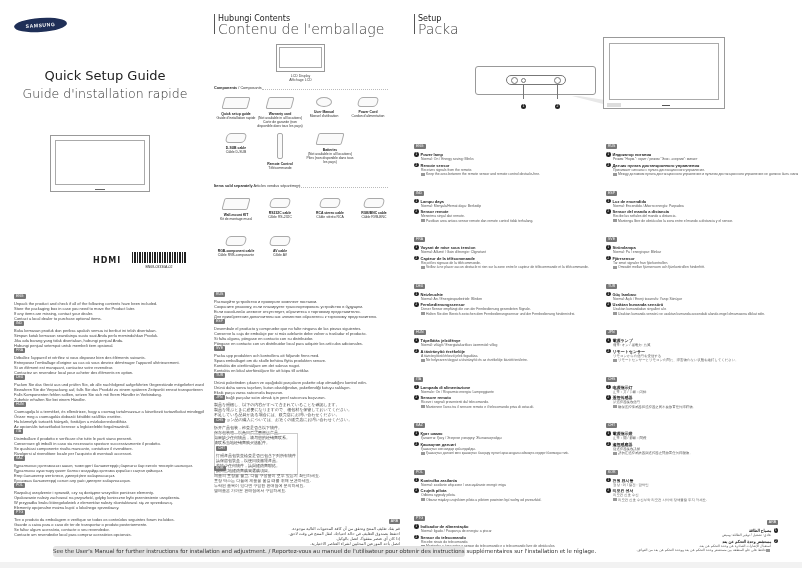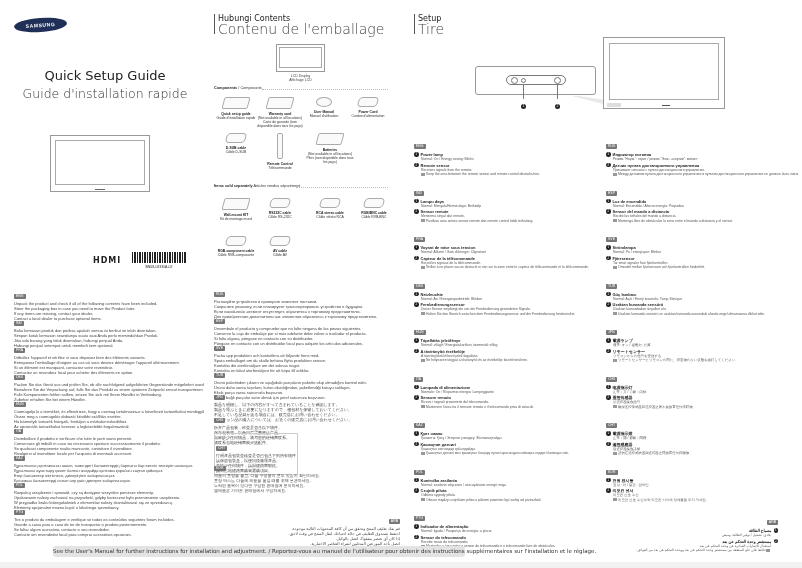--- a/index.html
+++ b/index.html
@@ -195,21 +195,21 @@
       <div class="lang-block" style="top: 407px; left: 4px;"><span class="lang-tag">CHS</span><div class="lang-line">拆开产品包装，检查是否含以下物件。</div><div class="lang-line">保存包装箱，以免日后需要搬运产品。</div><div class="lang-line">如果缺少任何物品，请与您的经销商联系。</div><div class="lang-line">请联系当地经销商购买选配件。</div></div>
       <div class="lang-block" style="top: 433px; left: 4px; border: 1px solid rgb(204, 204, 204); padding: 1px; width: 84px;"><span class="lang-tag">CHT</span><div class="lang-line">打開產品包裝並檢查是否已包含下列所有物件。</div><div class="lang-line">請保留包裝盒，以便日後搬運產品。</div><div class="lang-line">若缺少任何物件，請與經銷商聯絡。</div><div class="lang-line">請向當地經銷商購買選購項目。</div></div>
       <div class="lang-block" style="top: 455px; left: 4px;"><span class="lang-tag">KOR</span><div class="lang-line">제품의 포장을 풀고, 다음 구성품이 모두 있는지 확인하세요.</div><div class="lang-line">포장 박스는 다음에 제품을 옮길 때를 위해 보관하세요.</div><div class="lang-line">누락된 품목이 있다면 구입한 판매점에 문의하세요.</div><div class="lang-line">별매품은 가까운 판매점에서 구입하세요.</div></div>
       <div class="lang-block" style="top: 508px; left: 50px; width: 140px; direction: rtl; text-align: right;"><span class="lang-tag">ARB</span><div class="lang-line">قم بفك تغليف المنتج وتحقق من أن كافة المحتويات التالية موجودة.</div><div class="lang-line">احتفظ بصندوق التغليف في حالة احتياجك لنقل المنتج في وقت لاحق.</div><div class="lang-line">إذا كان أي عنصر مفقودًا، اتصل بالوكيل.</div><div class="lang-line">اتصل بأحد الموزعين المحليين لشراء العناصر الاختيارية.</div></div>
     </div>
 </div>
 
 <div class="col" id="col-front">
   <div class="sec-title">
     <div class="en">Setup</div>
-    <div class="fr">Tire</div>
+    <div class="fr">Packa</div>
   </div>
   <div class="front-panel">
     <div class="front-pill">
       <div class="c1"></div>
       <div class="c2"></div>
       <div class="c3"></div>
     </div>
   </div>
   <div class="callout" style="left:113px; top:85px; height:14px"></div>
   <div class="callout" style="left:147px; top:85px; height:14px"></div>

